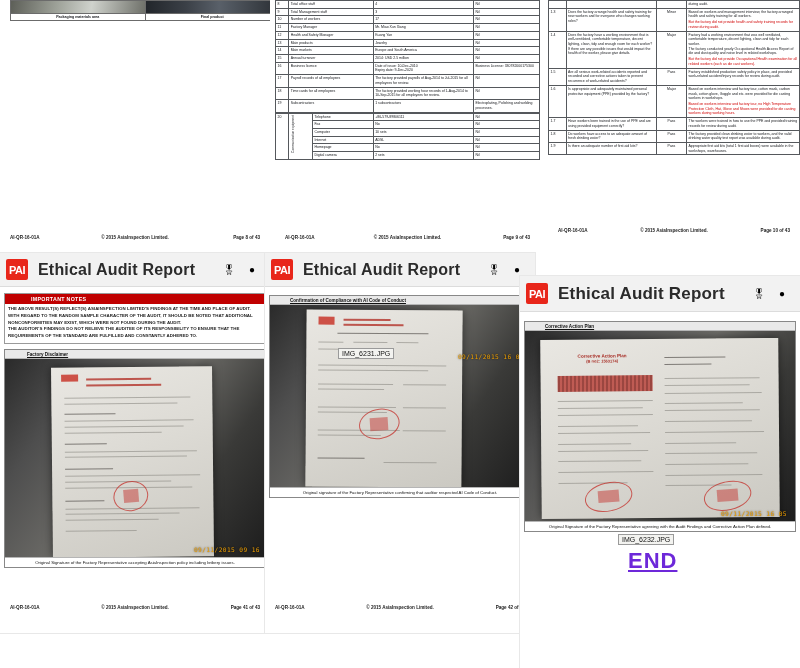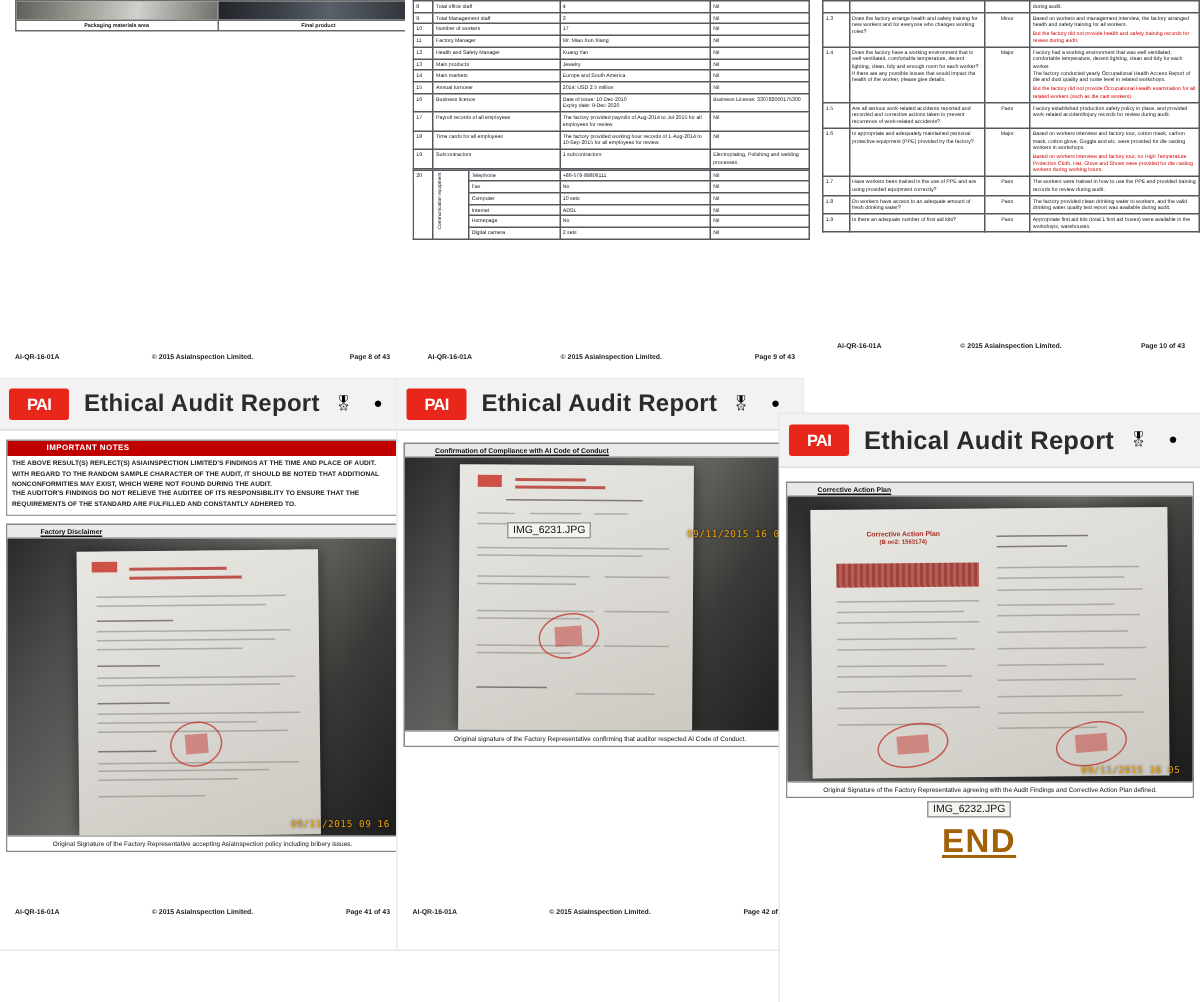--- a/index.html
+++ b/index.html
@@ -28,21 +28,21 @@
   
   .rep-header {
     display: flex;
     align-items: center;
     background: #f2f2f2;
     height: 34px;
     padding: 0 6px;
     border-bottom: 1px solid #dcdcdc;
   }
   .logo-box {
-    width: 40px; height: 21px;
+    width: 22px; height: 21px;
     background: #e8261a;
     color: #fff;
     font-size: 11px;
     font-weight: bold;
     display: flex;
     align-items: center;
     justify-content: center;
     letter-spacing: -0.5px;
     border-radius: 2px;
     flex: none;
@@ -176,21 +176,21 @@
     text-align: center;
     padding: 2px 2px;
     color: #111;
     background: #fff;
     border-top: 1px solid #b5b5b5;
   }
 
   
   .end-mark {
     position: absolute;
-    color: #a16207;
+    color: #6d28d9;
     font-size: 22px;
     font-weight: bold;
     text-decoration: underline;
     letter-spacing: 1px;
   }
 
   
   .pg-footer {
     position: absolute;
     left: 0; right: 0;

